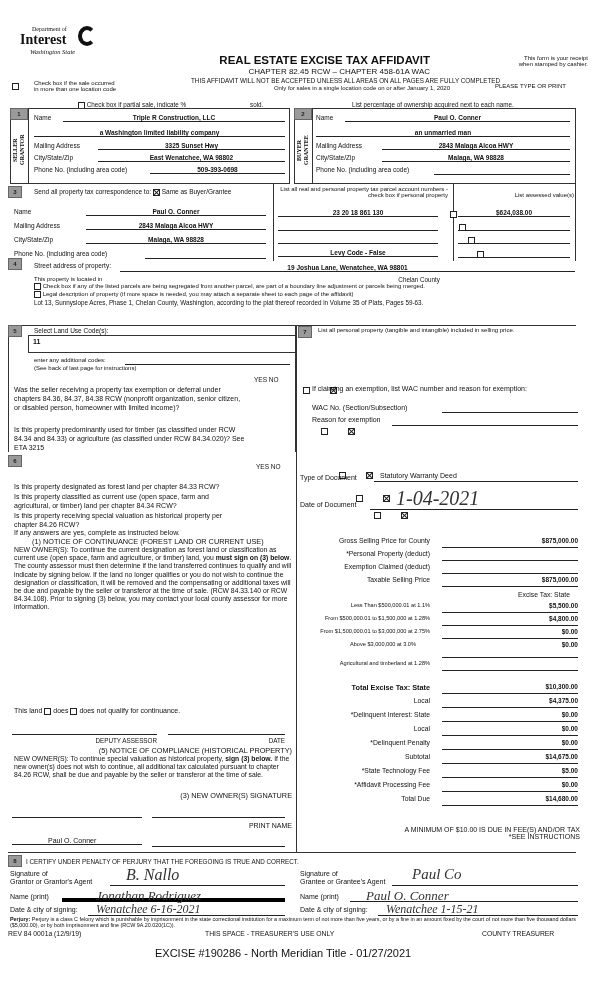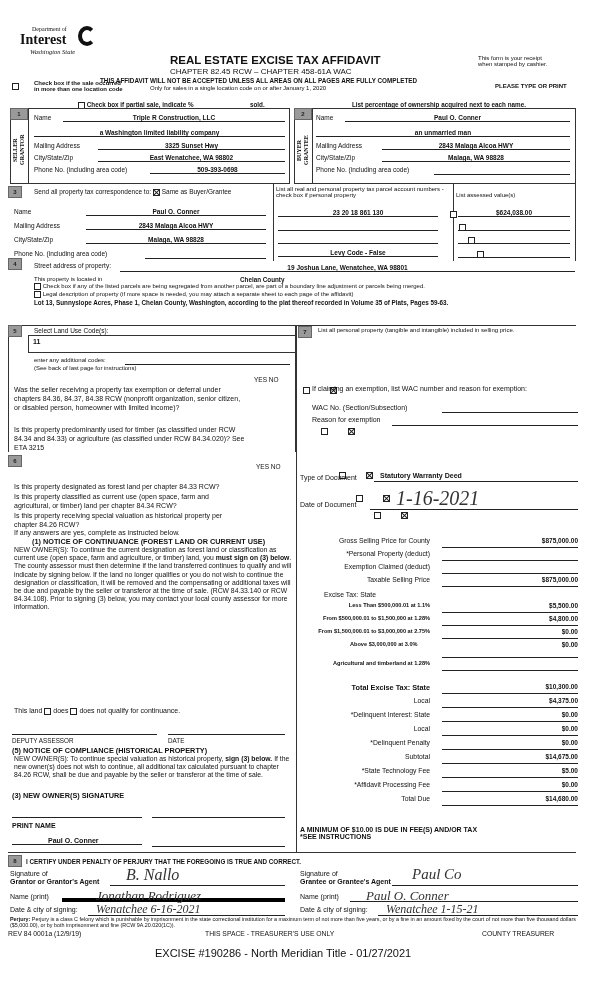--- a/index.html
+++ b/index.html
@@ -1,19 +1,19 @@
 <!DOCTYPE html>
 <html><head>
 <meta charset="utf-8">
 <style>
 *{box-sizing:border-box;margin:0;padding:0}
 body{width:600px;height:988px;background:#fff;font-family:"Liberation Sans",sans-serif;color:#111;position:relative;overflow:hidden;font-size:7px}
 .abs{position:absolute}
-.b{font-weight:bold}
-.c{text-align:left}
+.b{font-weight:normal}
+.c{text-align:right}
 .cb{display:inline-block;width:7px;height:7px;border:1px solid #222;vertical-align:middle;background:#fff;position:relative}
 .cb.x::before,.cb.x::after{content:"";position:absolute;left:-1px;top:2px;width:7px;height:1px;background:#222;transform:rotate(45deg)}
 .cb.x::after{transform:rotate(-45deg)}
 .secnum{position:absolute;width:14px;height:12px;background:#9a9a9a;border:1px solid #666;font-size:6px;font-weight:bold;text-align:center;line-height:11px;color:#222}
 .box{position:absolute;border:1px solid #333}
 .vlabel{position:absolute;writing-mode:vertical-rl;transform:rotate(180deg);font-family:"Liberation Serif",serif;font-weight:bold;font-size:6px;text-align:center;line-height:7px}
 .fl{position:absolute;font-size:6.5px}
 .fv{position:absolute;font-size:6.5px;font-weight:bold;text-align:center;border-bottom:1px solid #222}
 .amt-row{position:absolute;left:300px;width:280px;height:12px}
 .amt-row .lbl{position:absolute;right:150px;font-size:6.8px;white-space:nowrap}
@@ -204,21 +204,21 @@
 <div class="abs" style="left:152px;top:817px;width:133px;border-bottom:1px solid #222"></div>
 <div class="abs c b" style="left:12px;top:822px;width:280px;font-size:7px">PRINT NAME</div>
 <div class="abs b" style="left:12px;top:837px;width:130px;padding-left:36px;font-size:7px;border-bottom:1px solid #222">Paul O. Conner</div>
 <div class="abs" style="left:152px;top:846px;width:133px;border-bottom:1px solid #222"></div>
 
 
 <div class="abs" style="left:300px;top:474px;font-size:7px">Type of Document</div>
 <div class="abs b" style="left:380px;top:472px;font-size:7px">Statutory Warranty Deed</div>
 <div class="abs" style="left:374px;top:481px;width:204px;border-bottom:1px solid #222"></div>
 <div class="abs" style="left:300px;top:501px;font-size:7px">Date of Document</div>
-<div class="abs hand" style="left:370px;top:488px;width:208px;font-size:20px;padding-left:26px;border-bottom:1px solid #222;height:22px;line-height:20px">1-16-2021</div>
+<div class="abs hand" style="left:370px;top:488px;width:208px;font-size:20px;padding-left:26px;border-bottom:1px solid #222;height:22px;line-height:20px">1-04-2021</div>
 
 <div id="amt-rows">
     <div class="amt-row" style="top:537px">
       <span class="lbl">Gross Selling Price for County</span>
       <span class="val">$875,000.00</span>
     </div>
     <div class="amt-row" style="top:550px">
       <span class="lbl">*Personal Property (deduct)</span>
       <span class="val"></span>
     </div>

